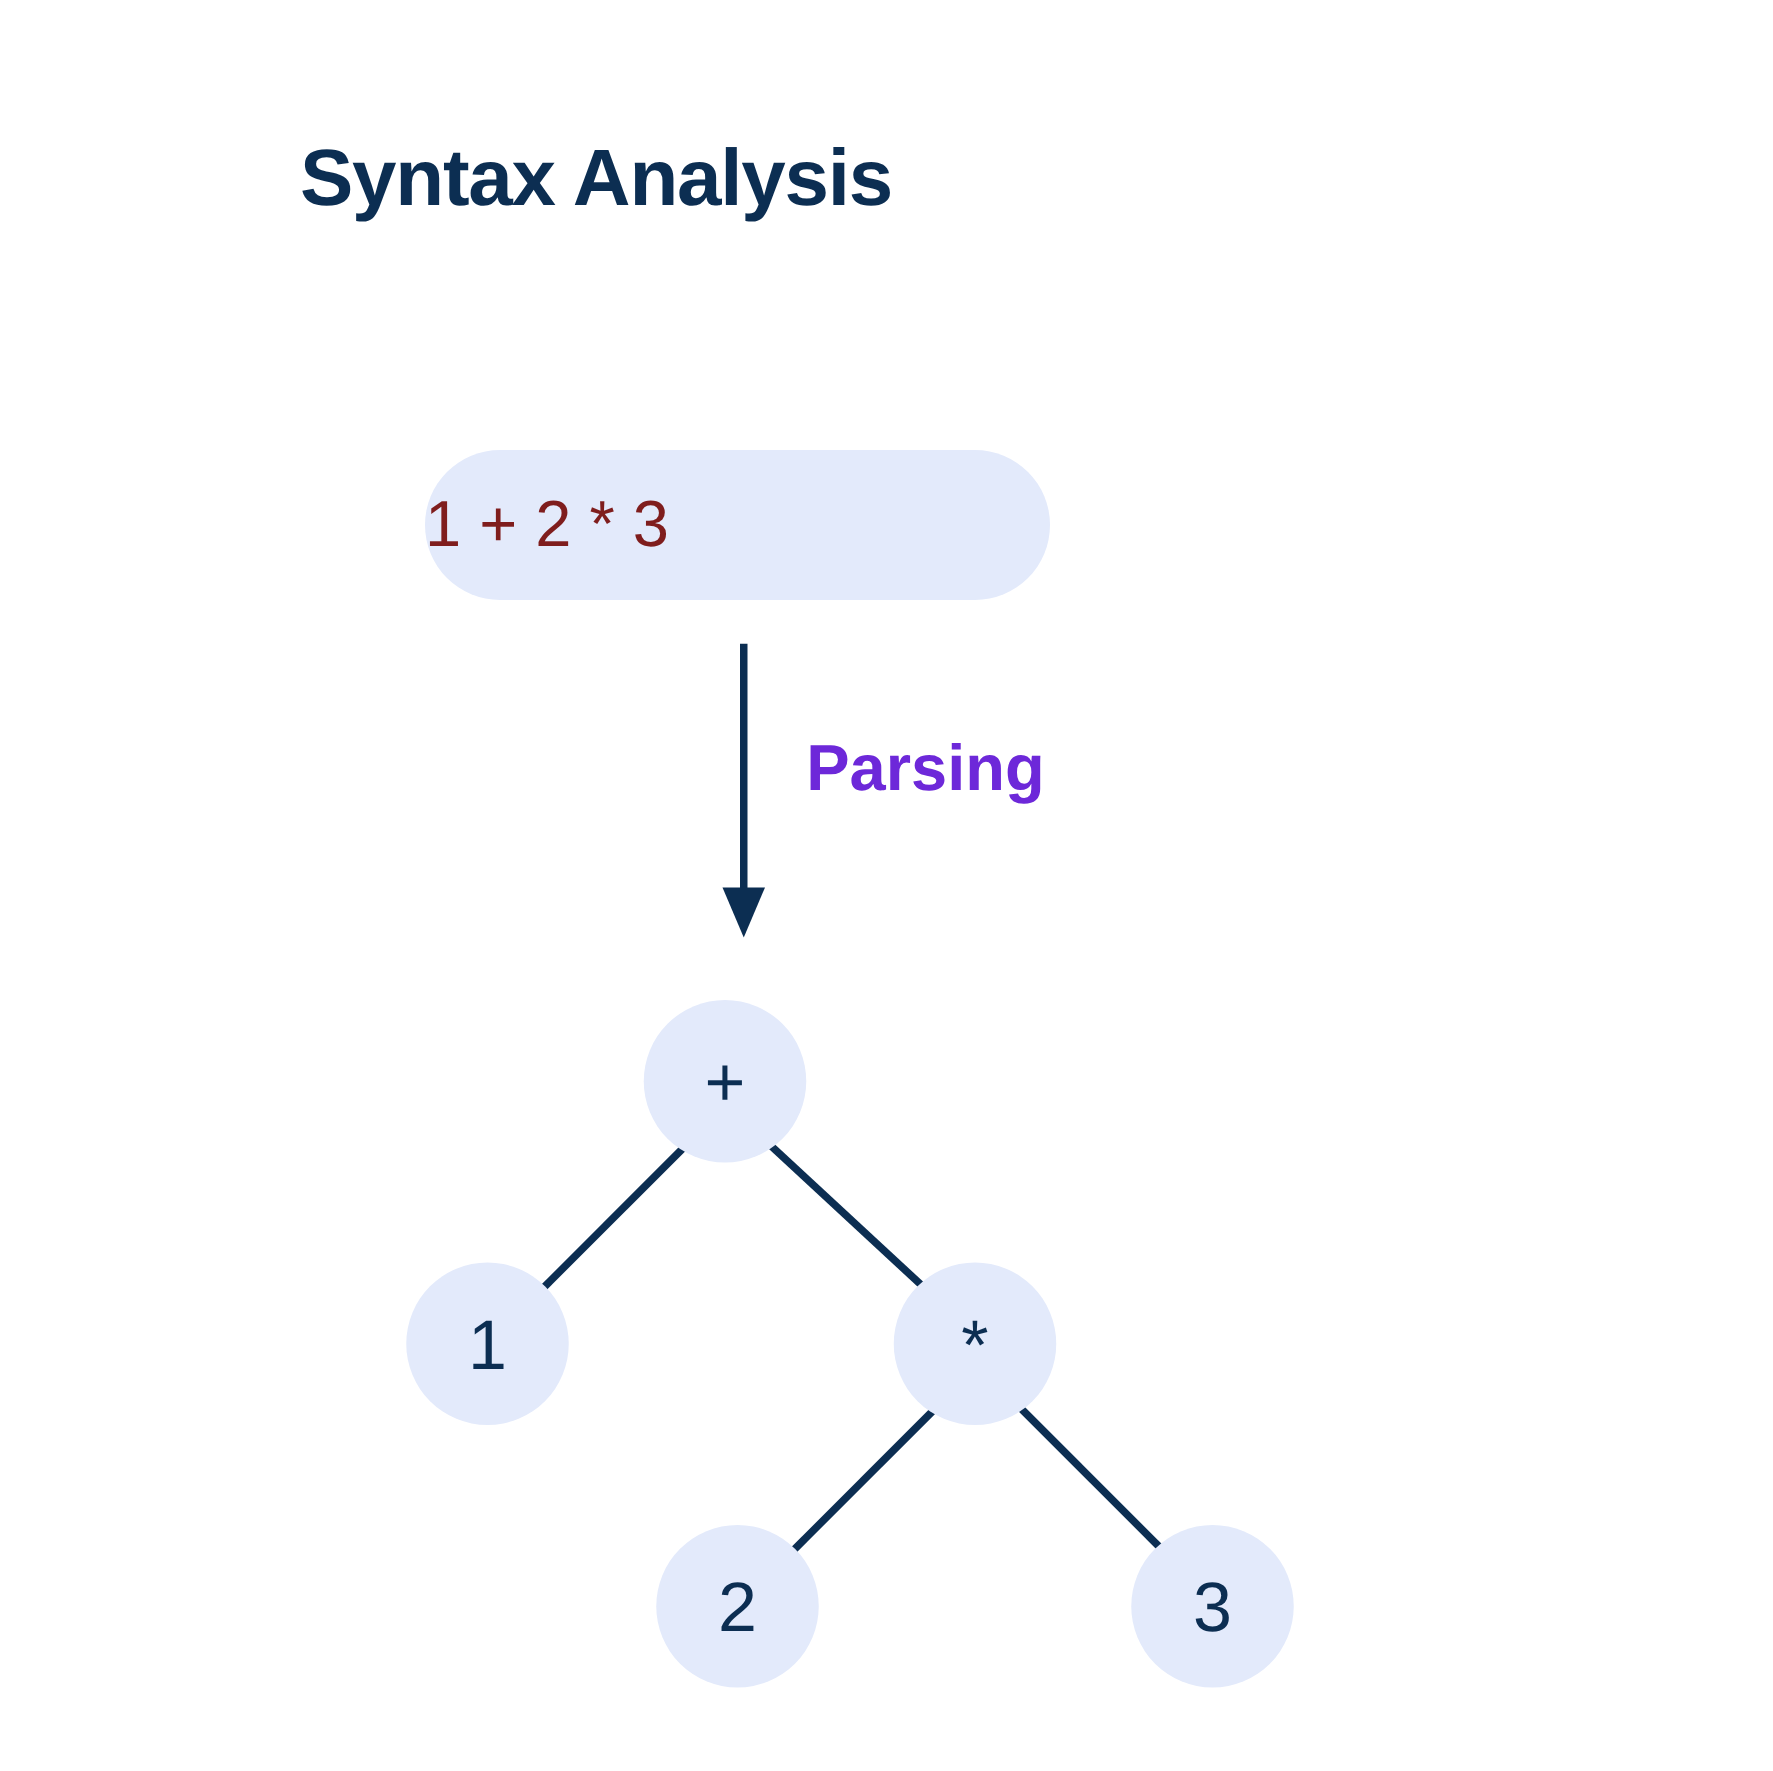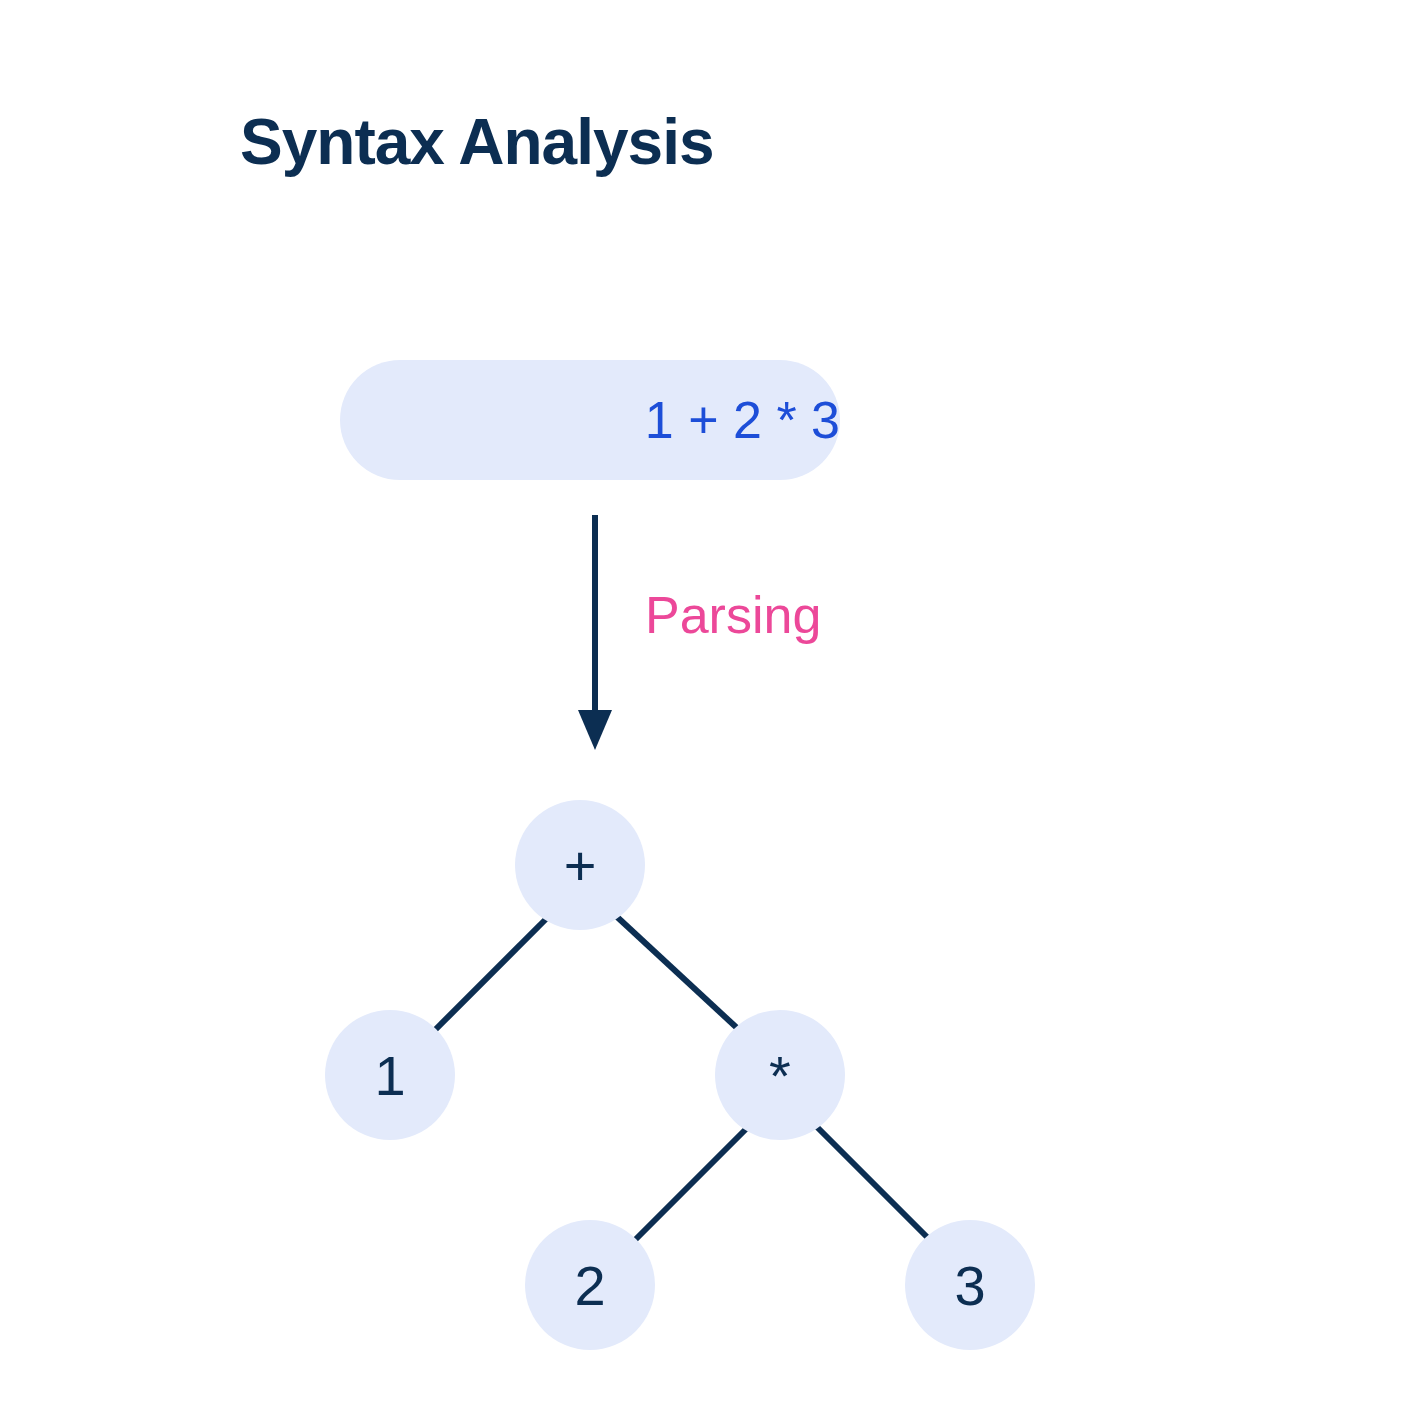--- a/index.html
+++ b/index.html
@@ -26,39 +26,39 @@
     .expression-box {
       position: absolute;
       top: 360px;
       left: 340px;
       width: 500px;
       height: 120px;
       background: #e3eafb;
       border-radius: 60px;
       display: flex;
       align-items: center;
-      justify-content: flex-end;
+      justify-content: flex-start;
       font-size: 52px;
-      color: #1d4ed8;
+      color: #7f1d1d;
       font-weight: 400;
     }
     .arrow-container {
       position: absolute;
       top: 505px;
       left: 570px;
       width: 50px;
       height: 250px;
     }
     .arrow-label {
       position: absolute;
       top: 585px;
       left: 645px;
       font-size: 52px;
-      color: #ec4899;
-      font-weight: 400;
+      color: #6d28d9;
+      font-weight: 700;
     }
     .tree-container {
       position: absolute;
       top: 800px;
       left: 280px;
       width: 900px;
       height: 580px;
     }
     .node {
       position: absolute;

